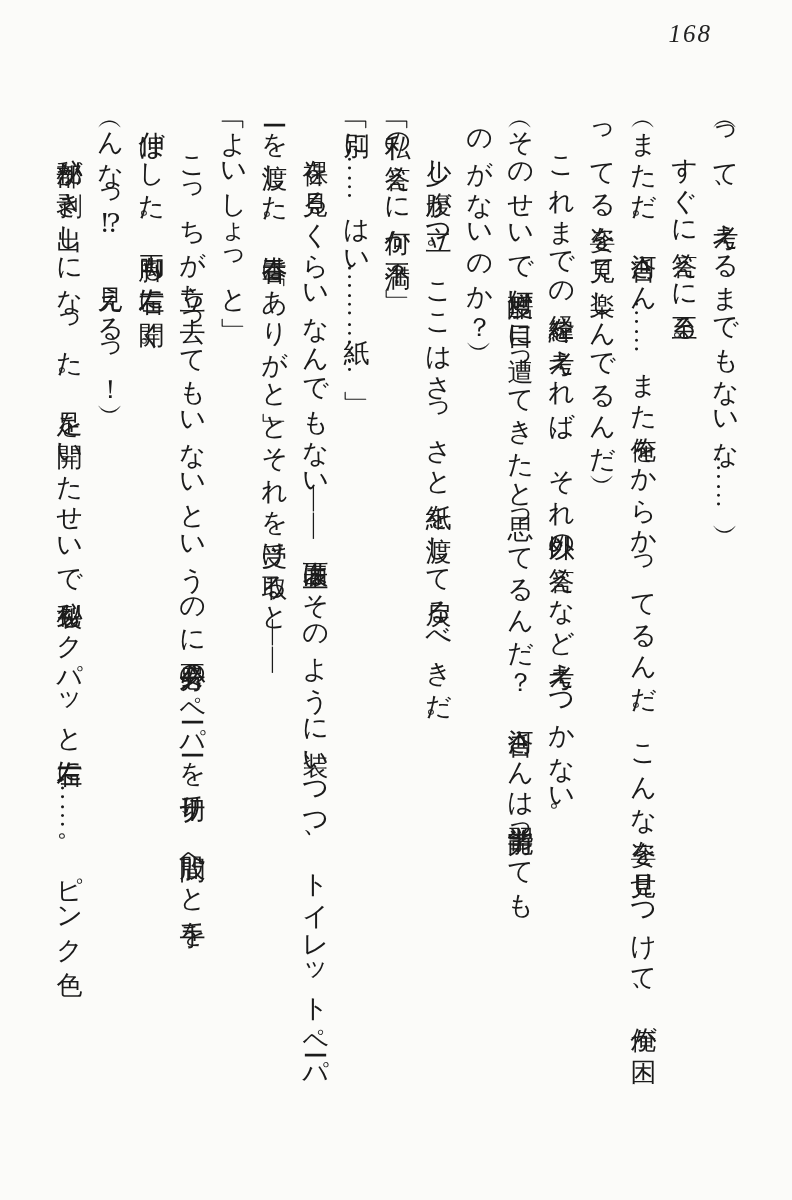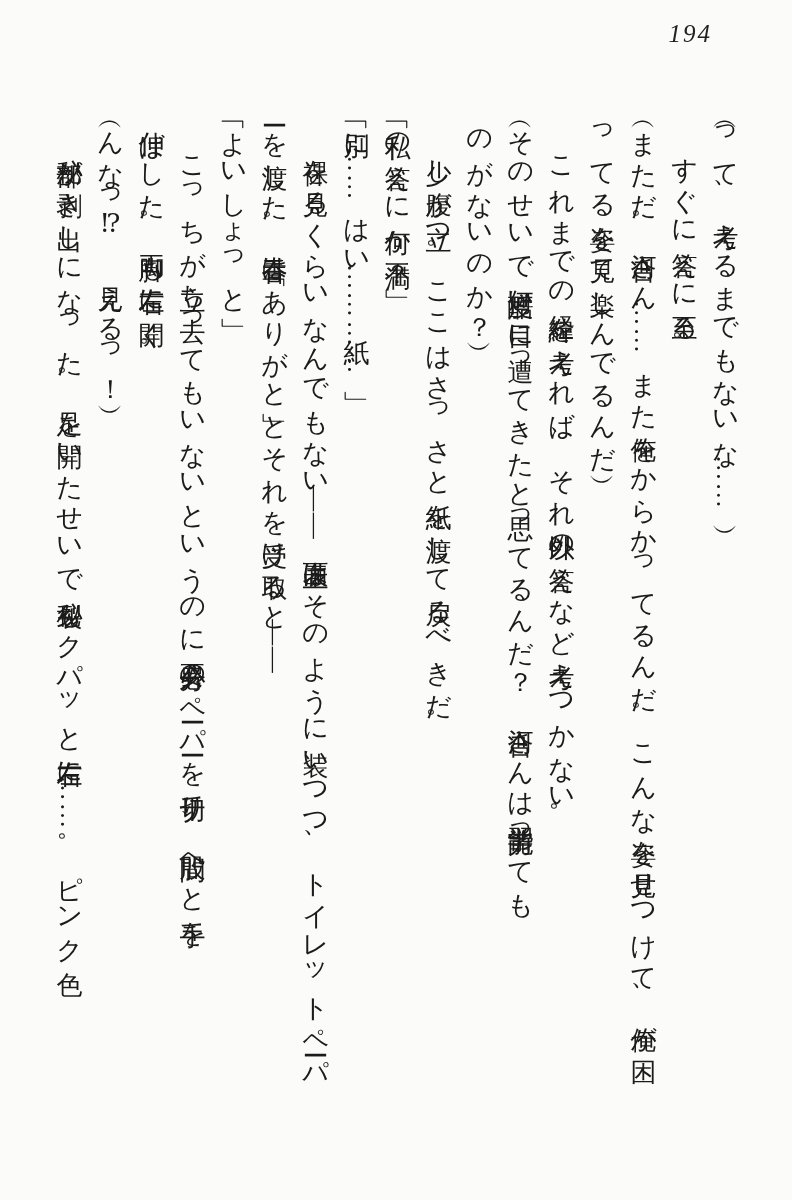--- a/index.html
+++ b/index.html
@@ -46,21 +46,21 @@
     padding: 0;
     line-height: 41px;
     height: 1050px;
     white-space: pre;
   }
 </style>
 </head>
 <body>
 
 <div class="page">
-  <div class="page-number">194</div>
+  <div class="page-number">168</div>
 
   <div class="text-block">
     <p class="vline">（って、考えるまでもないな……）</p>
     <p class="vline">　すぐに答えに至る。</p>
     <p class="vline">（まただ。河合さん……また俺をからかってるんだ。こんな姿を見せつけて、俺が困</p>
     <p class="vline">ってる姿を見て楽しんでるんだ）</p>
     <p class="vline">　これまでの経緯を考えれば、それ以外の答えなど考えつかない。</p>
     <p class="vline">（そのせいで何度酷い目に遭ってきたと思ってるんだ？　河合さんは学習能力っても</p>
     <p class="vline">のがないのか？）</p>
     <p class="vline">　少し腹が立つ。ここはさっさと紙を渡して戻るべきだ。</p>

